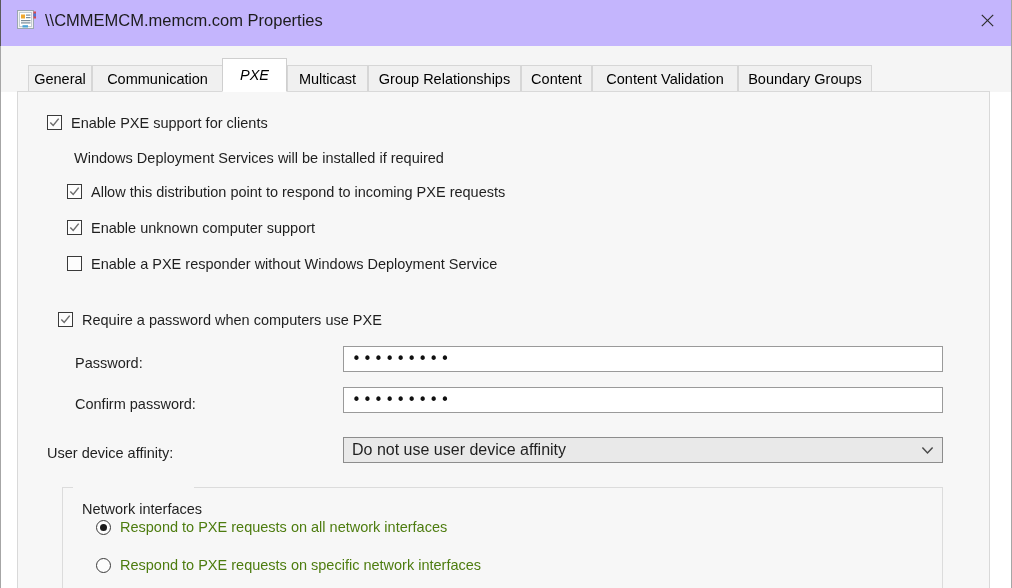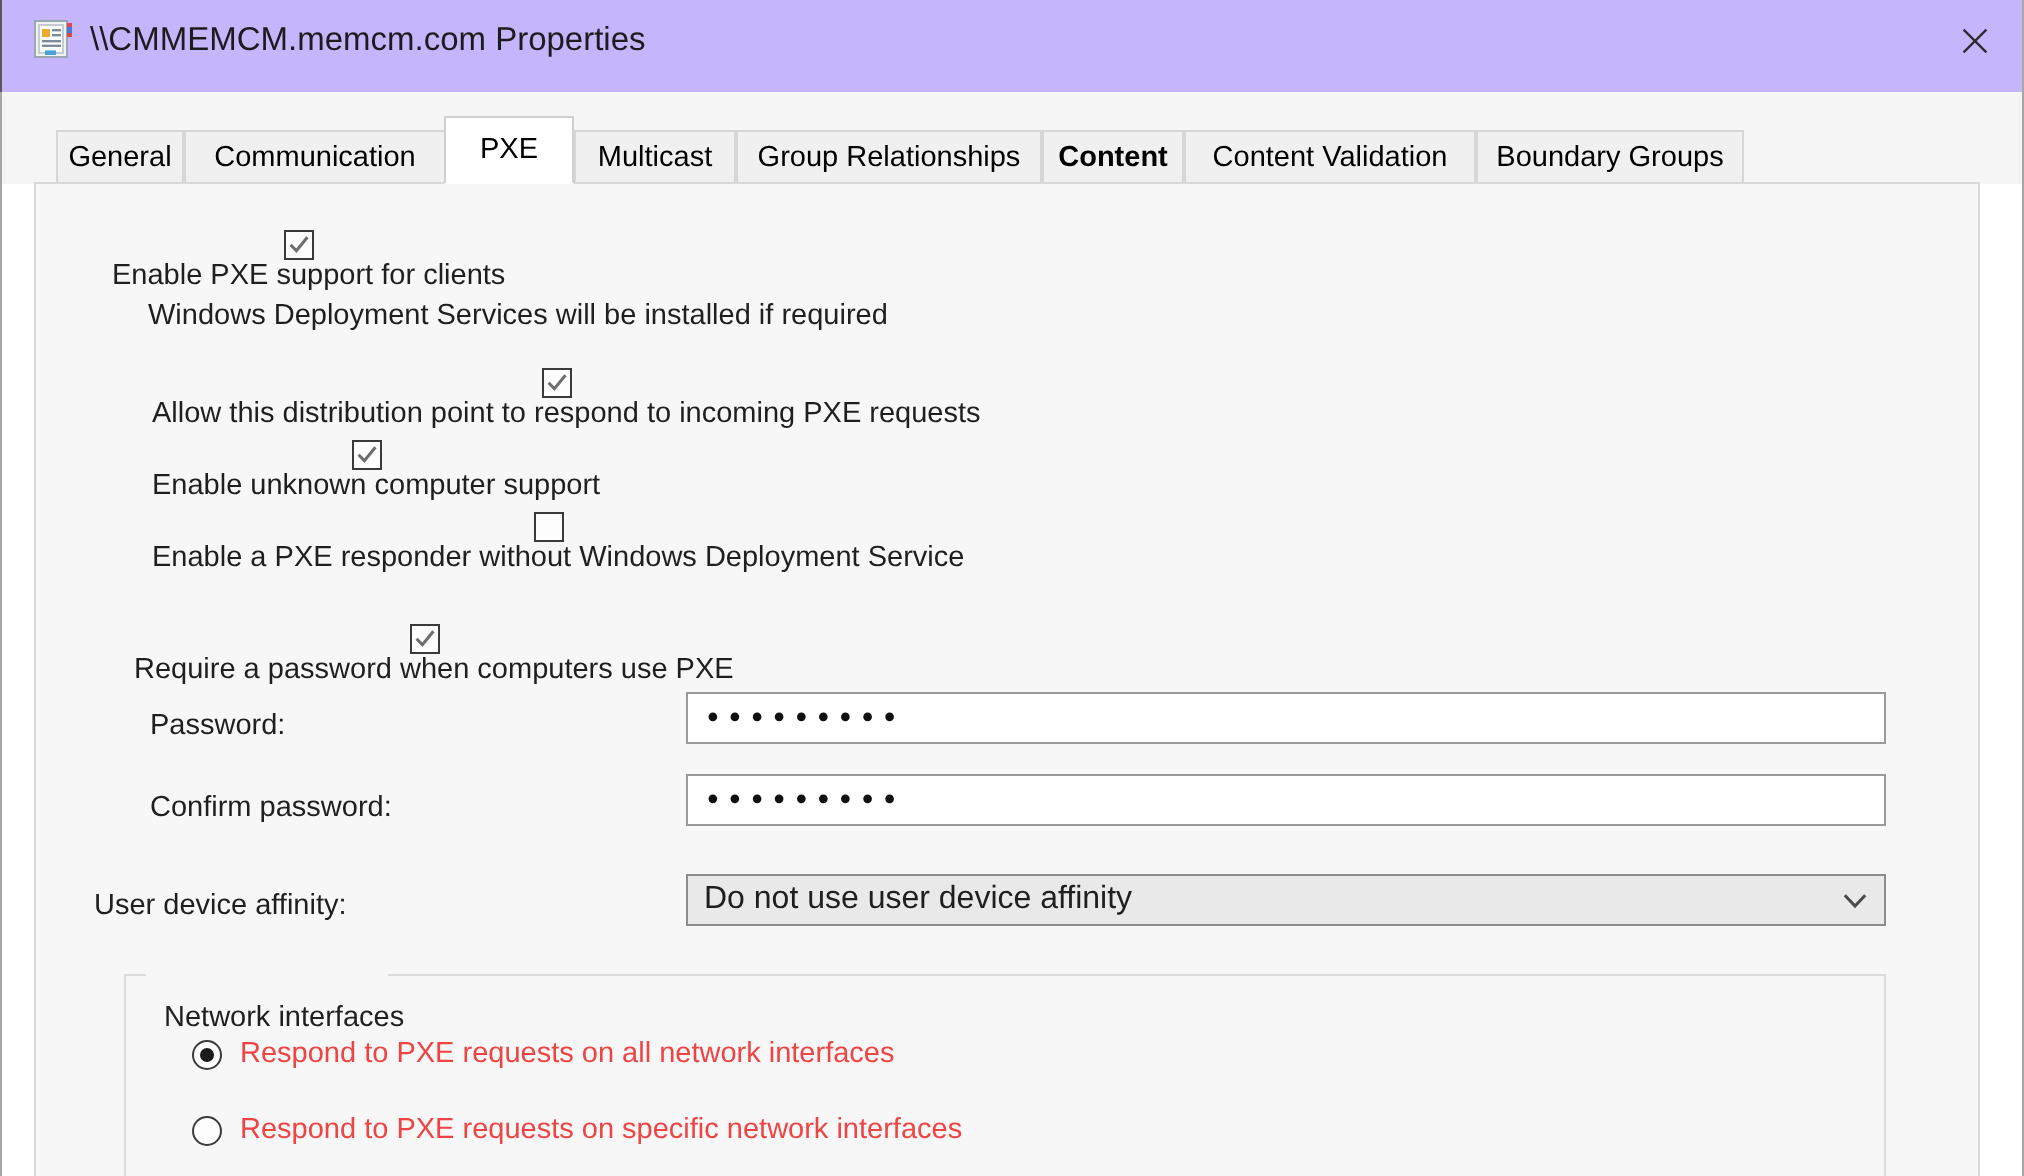--- a/index.html
+++ b/index.html
@@ -127,23 +127,22 @@
     font-size: 14.5px;
     color: #1f1f1f;
     line-height: 18px;
     white-space: nowrap;
   }
 
   
   .cb-row {
     position: absolute;
     display: flex;
-    align-items: center;
+    align-items: flex-start;
     cursor: default;
-    flex-direction: column;
   }
   .cb-box {
     width: 15px;
     height: 15px;
     box-sizing: border-box;
     border: 1px solid #3a3a3a;
     background: #fdfdfd;
     flex: 0 0 auto;
     position: relative;
   }
@@ -182,21 +181,21 @@
     left: 3px;
     top: 3px;
     width: 7px;
     height: 7px;
     border-radius: 50%;
     background: #1a1a1a;
   }
   .rd-label {
     margin-left: 9px;
     font-size: 14.5px;
-    color: #ef4444;
+    color: #4d7c0f;
     white-space: nowrap;
     line-height: 16px;
   }
 
   
   .txtfield {
     position: absolute;
     box-sizing: border-box;
     background: #ffffff;
     border: 1px solid #9a9a9a;
@@ -307,24 +306,24 @@
       <svg width="13" height="13" viewBox="0 0 13 13">
         <line x1="0.8" y1="0.8" x2="12.2" y2="12.2" stroke="#2b2b2b" stroke-width="1.15"></line>
         <line x1="12.2" y1="0.8" x2="0.8" y2="12.2" stroke="#2b2b2b" stroke-width="1.15"></line>
       </svg>
     </div>
   </div>
 
   <div class="tabstrip">
     <div class="tab" style="left:27px;width:64px;">General</div>
     <div class="tab" style="left:91px;width:131px;">Communication</div>
-    <div class="tab active" style="left:221px;width:65px;">PXE</div>
+    <div class="tab active" style="left:221px;width:65px;font-style:italic;">PXE</div>
     <div class="tab" style="left:286px;width:81px;">Multicast</div>
     <div class="tab" style="left:367px;width:153px;">Group Relationships</div>
-    <div class="tab" style="left:520px;width:71px;font-weight:bold;">Content</div>
+    <div class="tab" style="left:520px;width:71px;">Content</div>
     <div class="tab" style="left:591px;width:146px;">Content Validation</div>
     <div class="tab" style="left:737px;width:134px;">Boundary Groups</div>
   </div>
 
   <div class="panel">
 
     <div class="cb-row" style="left:29px; top:23px;">
       <span class="cb-box">
         <svg width="11" height="11" viewBox="0 0 11 11">
           <polyline points="1.3,5.4 4.2,8.4 9.7,1.6" fill="none" stroke="#6e6e6e" stroke-width="1.5"></polyline>

